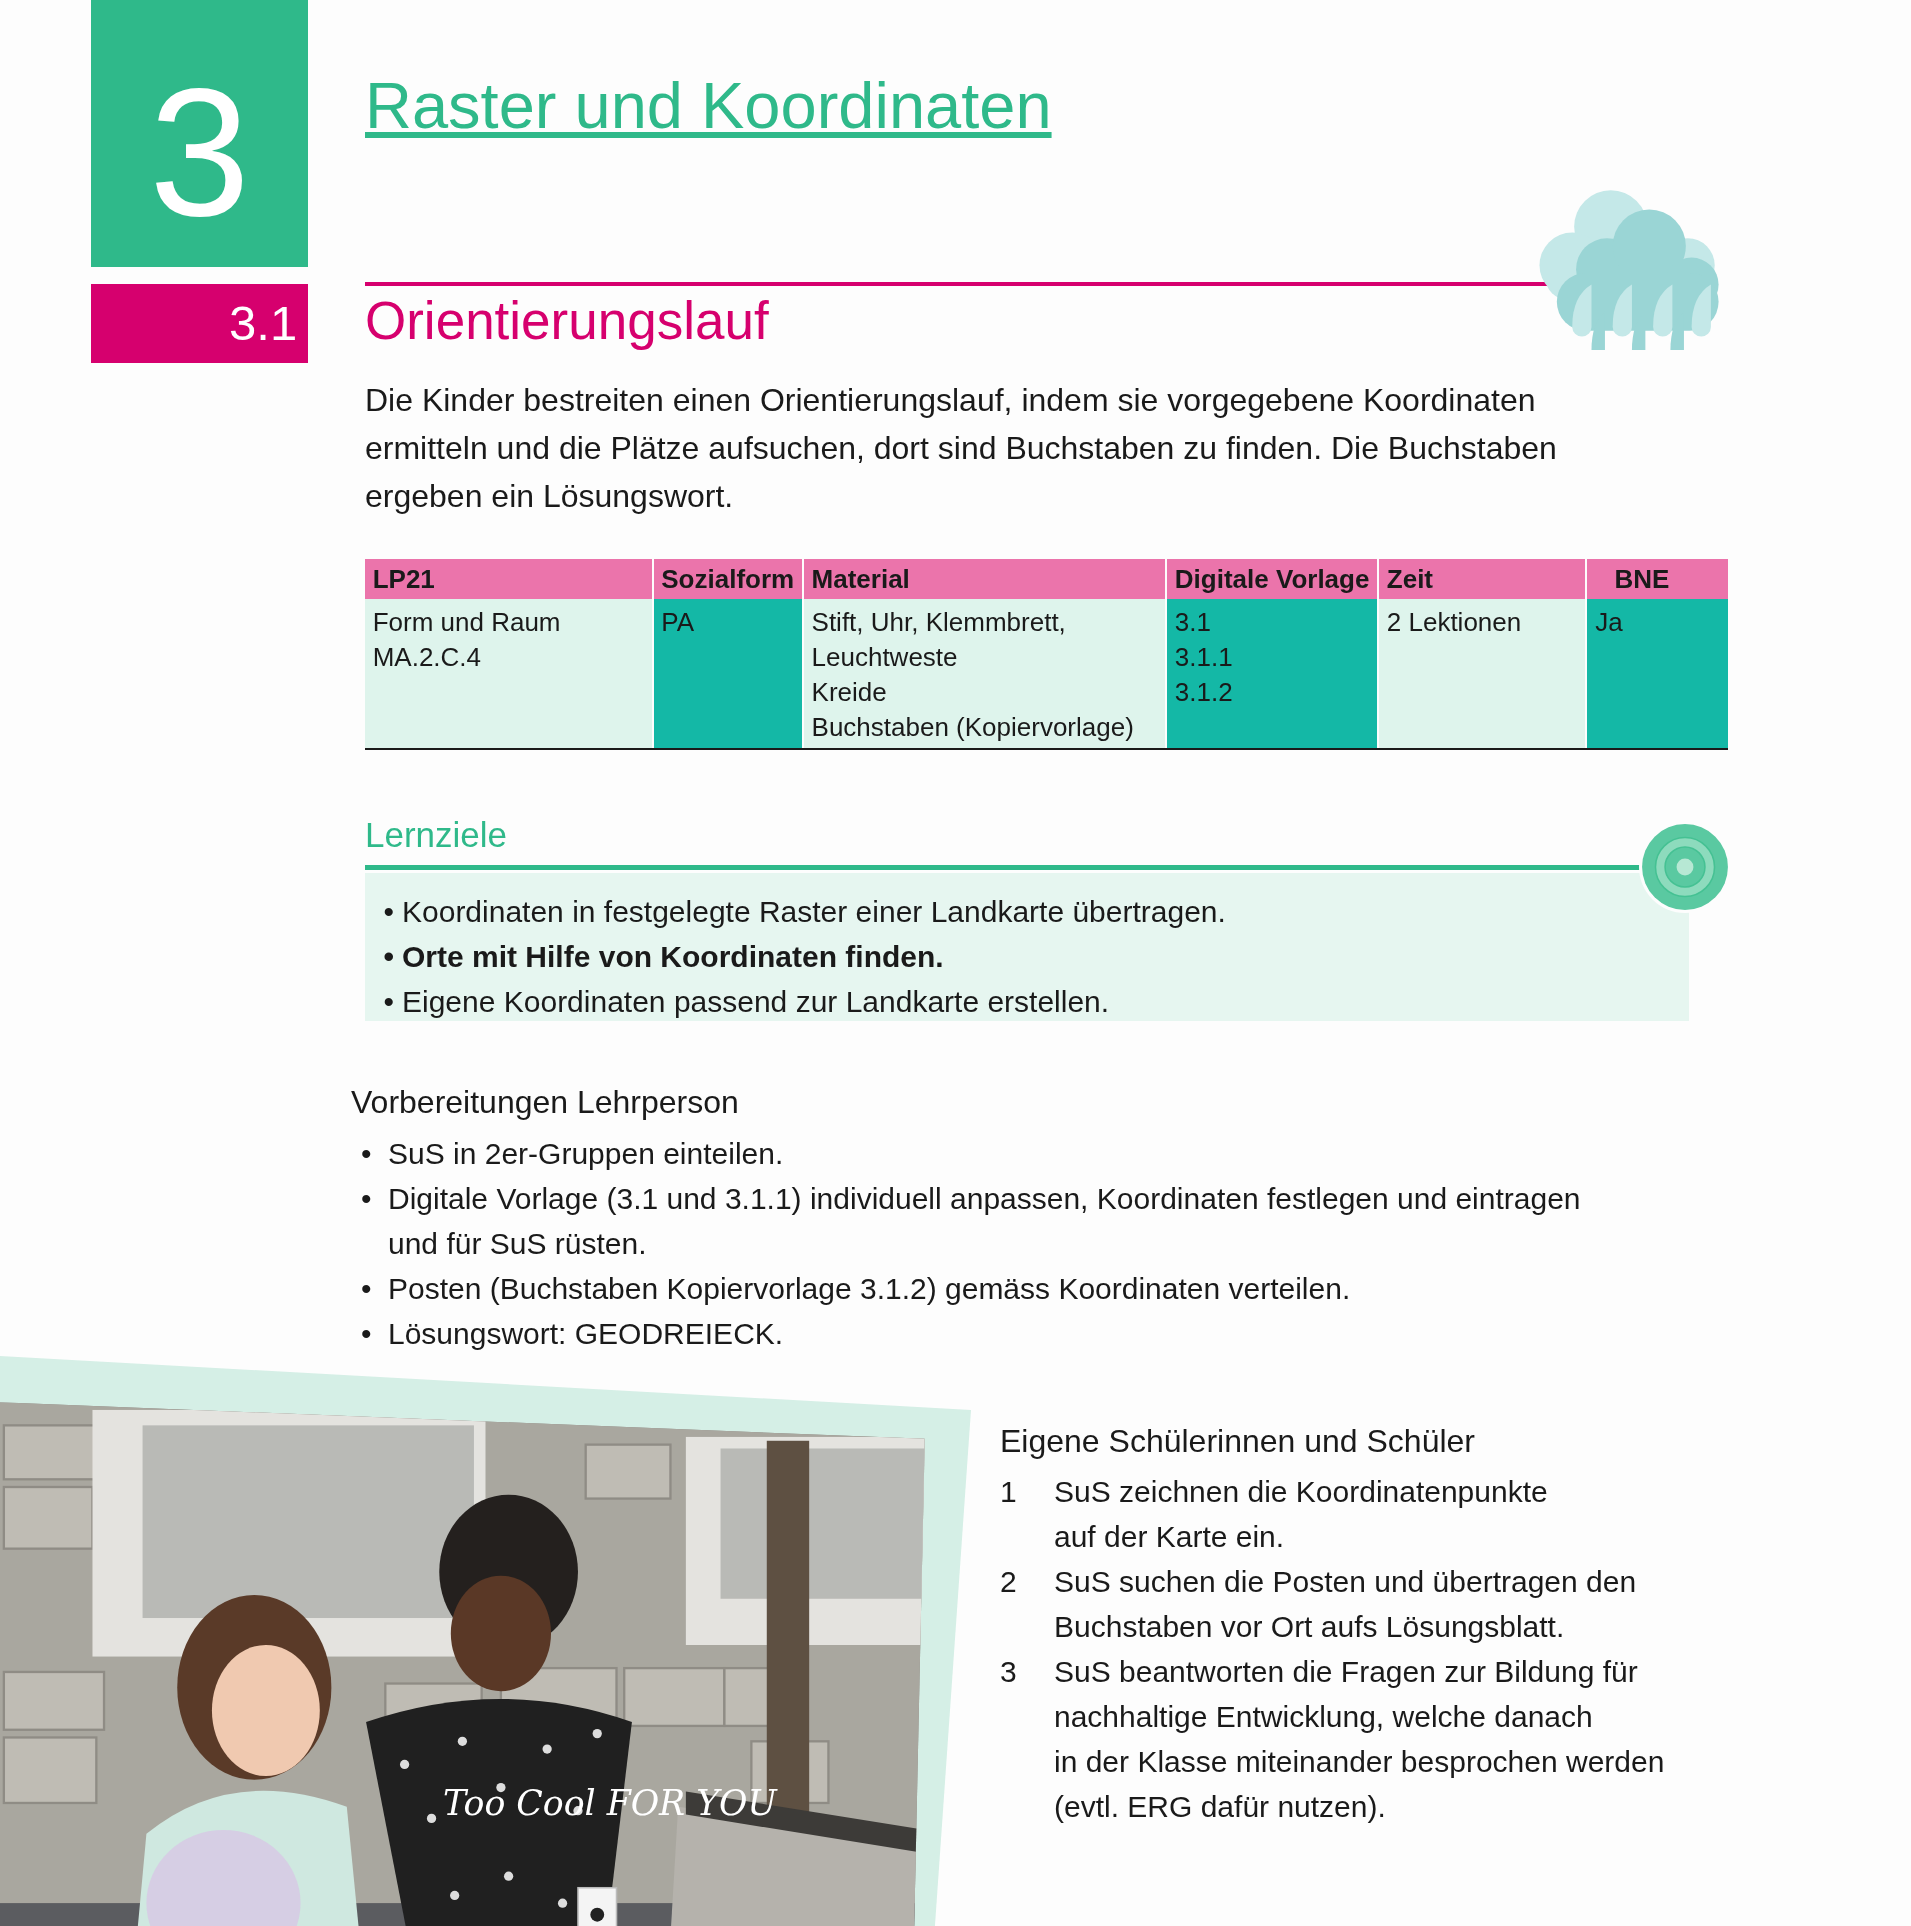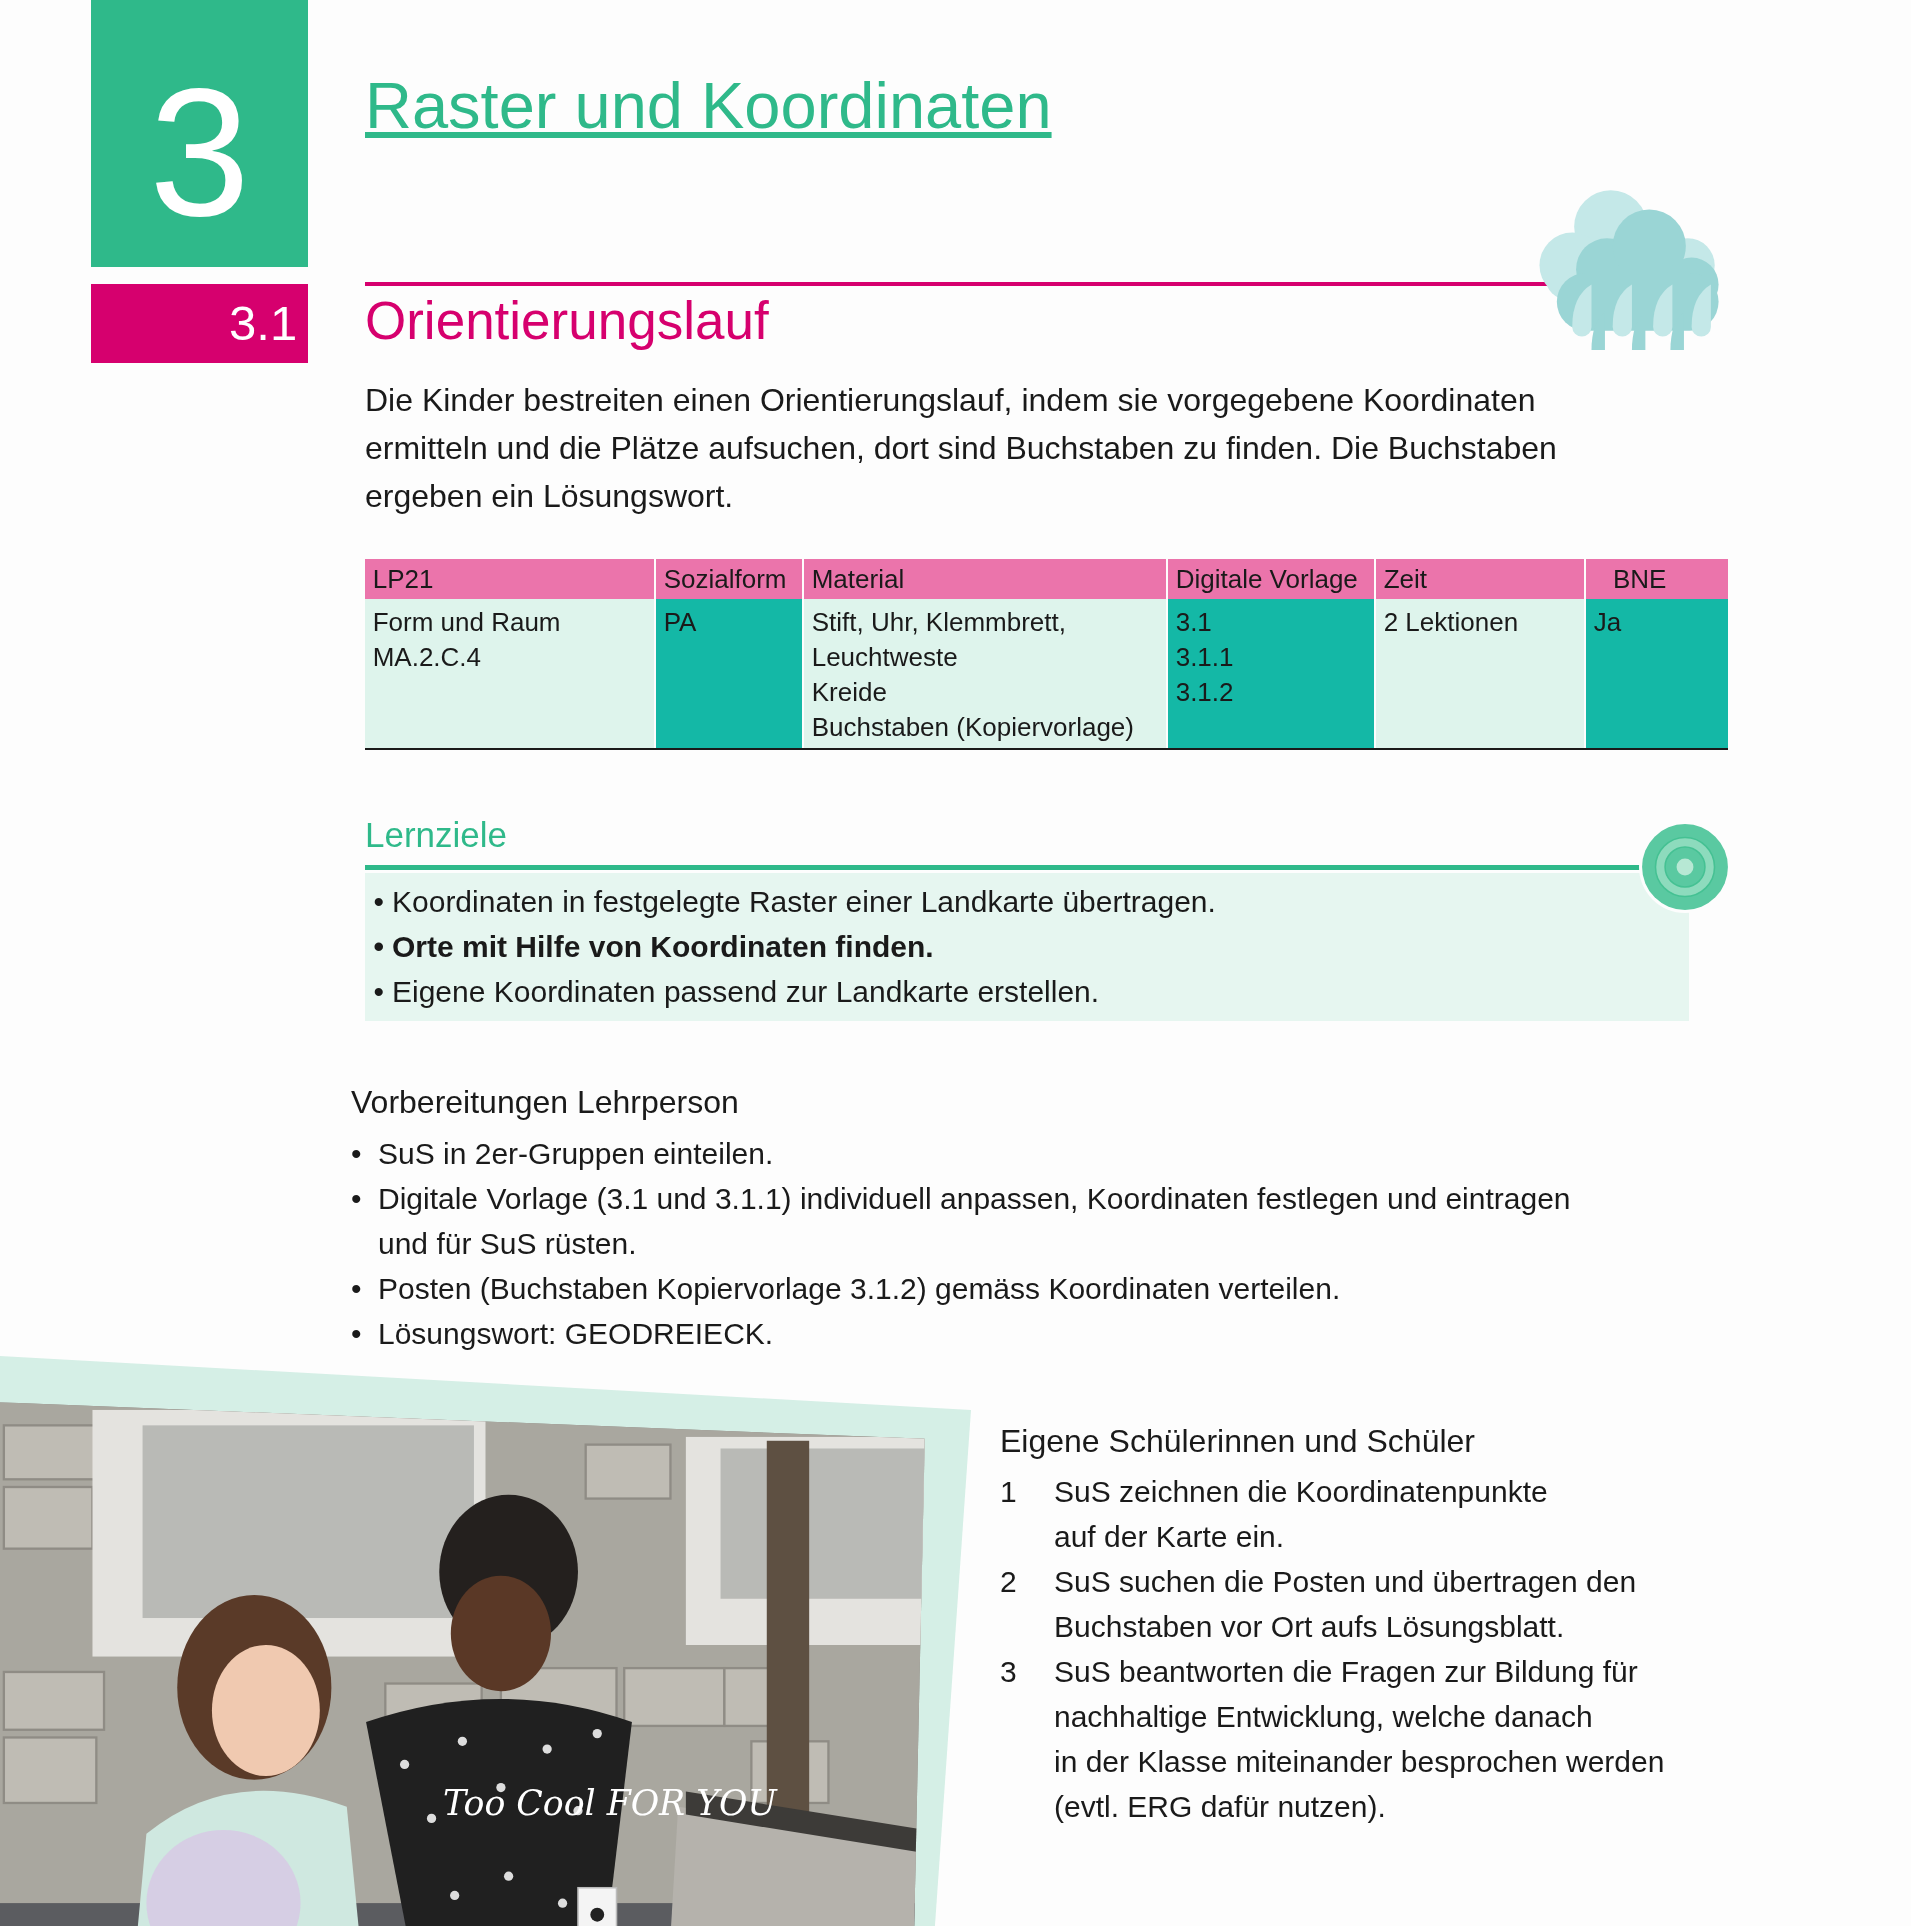--- a/index.html
+++ b/index.html
@@ -24,21 +24,21 @@
   .section-rule { left:365px; top:282px; width:1194px; height:3.9px; background:#d6006e; }
   .section-title { left:365px; top:294px; font-size:53px; color:#d6006e; line-height:1; white-space:nowrap; }
   .cloud { left:1522px; top:169px; width:216px; height:181px; }
   .intro { left:365px; top:376px; width:1348px; font-size:32px; line-height:48px; }
 
   table.info {
     position:absolute; left:365px; top:559px; width:1363px;
     border-collapse:collapse; font-size:26px;
   }
   table.info th {
-    background:#eb74ab; font-weight:normal; text-align:left;
+    background:#eb74ab; font-weight:bold; text-align:left;
     padding:4.6px 7.7px; height:28.5px; border-right:2.3px solid #fdfdfd; white-space:nowrap;
   }
   table.info th:last-child { border-right:none;padding-left:27px; }
   table.info td {
     vertical-align:top; padding:5.4px 7.7px 3.9px 7.7px; line-height:35px;
     border-right:2.3px solid #fdfdfd; border-bottom:2.7px solid #1a1a1a;
   }
   table.info td:last-child { border-right:none; }
   table.info td.mint { background:#def4ec; }
   table.info td.white { background:#14b8a6; }
@@ -46,21 +46,21 @@
 
   .lz-heading { left:365px; top:817px; font-size:35px; color:#2fb98a; line-height:1; }
   .lz-rule { left:365px; top:865px; width:1283px; height:5.4px; background:#2fb98a; }
   .lz-box {
     left:365px; top:873px; width:1324px; height:148px; background:#e6f6f0;
     box-sizing:border-box; padding:6.2px 0 0 8.5px; font-size:30px; line-height:45px;
   }
   .target { left:1639px; top:821px; width:92px; height:92px; }
 
   .sub-heading { font-size:32px; line-height:1; white-space:nowrap; }
-  ul.bul { list-style:none; margin:0; padding:0; font-size:30px; line-height:45px; }
+  ul.bul { list-style:none; margin:10px; padding:0; font-size:30px; line-height:45px; }
   ul.bul li { position:relative; padding-left:27px; }
   ul.bul li::before { content:"\2022"; position:absolute; left:0; top:0; }
 
   .prep { left:351px; top:1086px; width:1464px; }
   .prep .sub-heading { margin-bottom:13px; }
 
   .photo-wrap { left:0; top:1356px; width:971px; height:840px; }
   .aufgabe { left:1000px; top:1425px; width:770px; }
   .aufgabe .sub-heading { margin-bottom:11.6px; }
   ol.num { list-style:none; margin:0; padding:0; font-size:30px; line-height:45px; }

